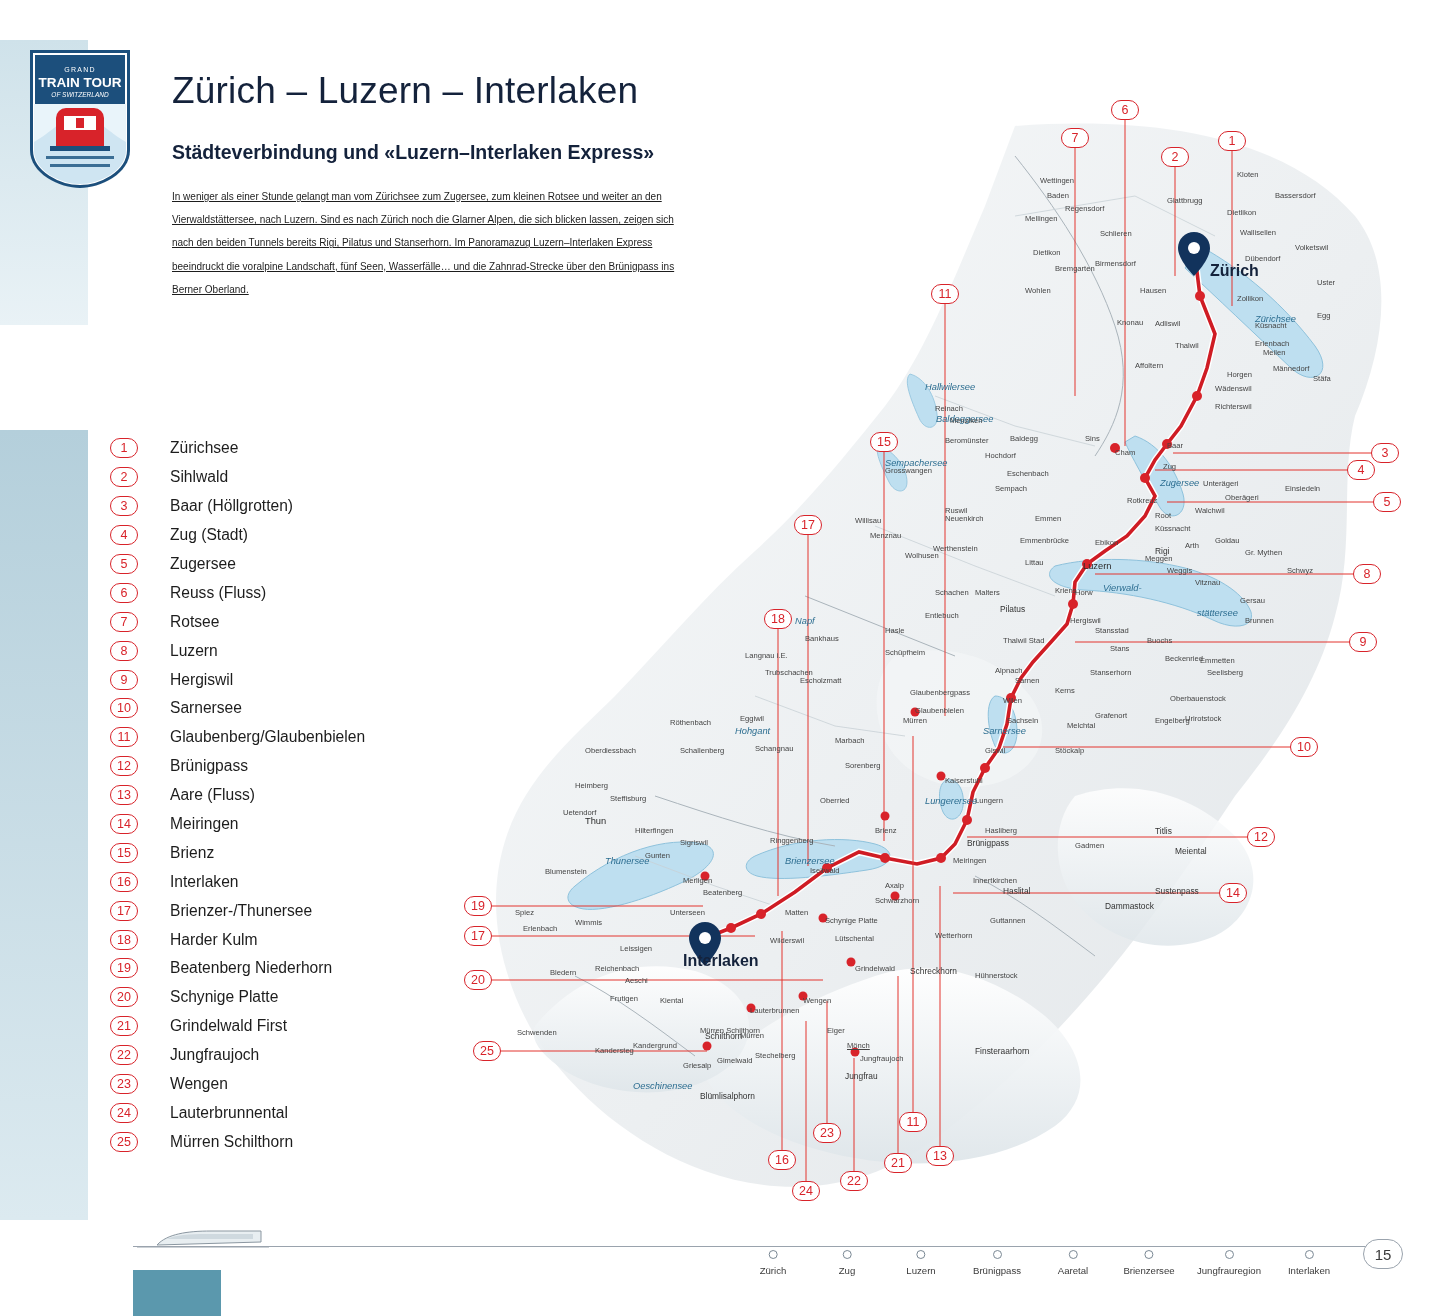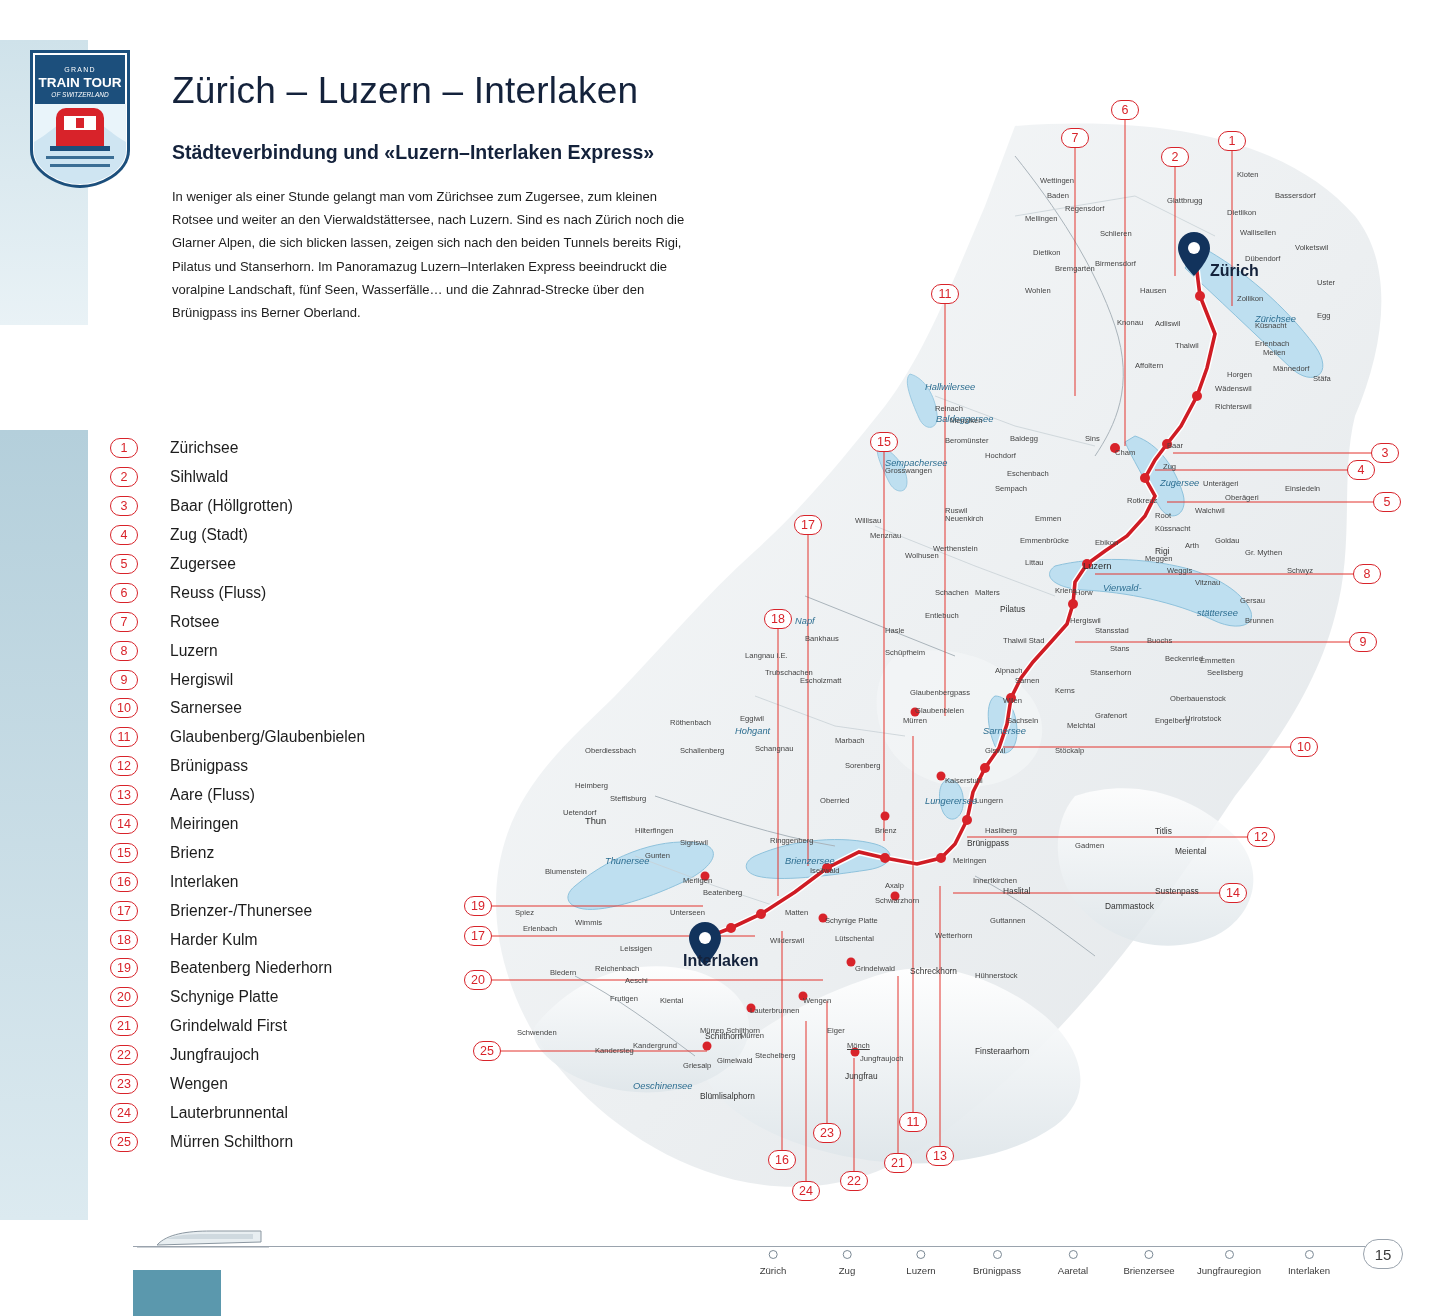--- a/index.html
+++ b/index.html
@@ -56,23 +56,24 @@
     left: 172px; top: 141px;
     font-size: 19.5px;
     font-weight: bold;
     color: #14223b;
     white-space: nowrap;
   }
   .body-text {
     position: absolute;
     left: 172px; top: 185px;
     width: 520px;
-    font-size: 13px;
+    font-size: 10px;
     line-height: 23.2px;
     color: #1d1d1d;
+    text-decoration: underline;
   }
 
   
   .legend {
     position: absolute;
     left: 110px; top: 434px;
     width: 350px;
   }
   .legend-row {
     display: flex;

